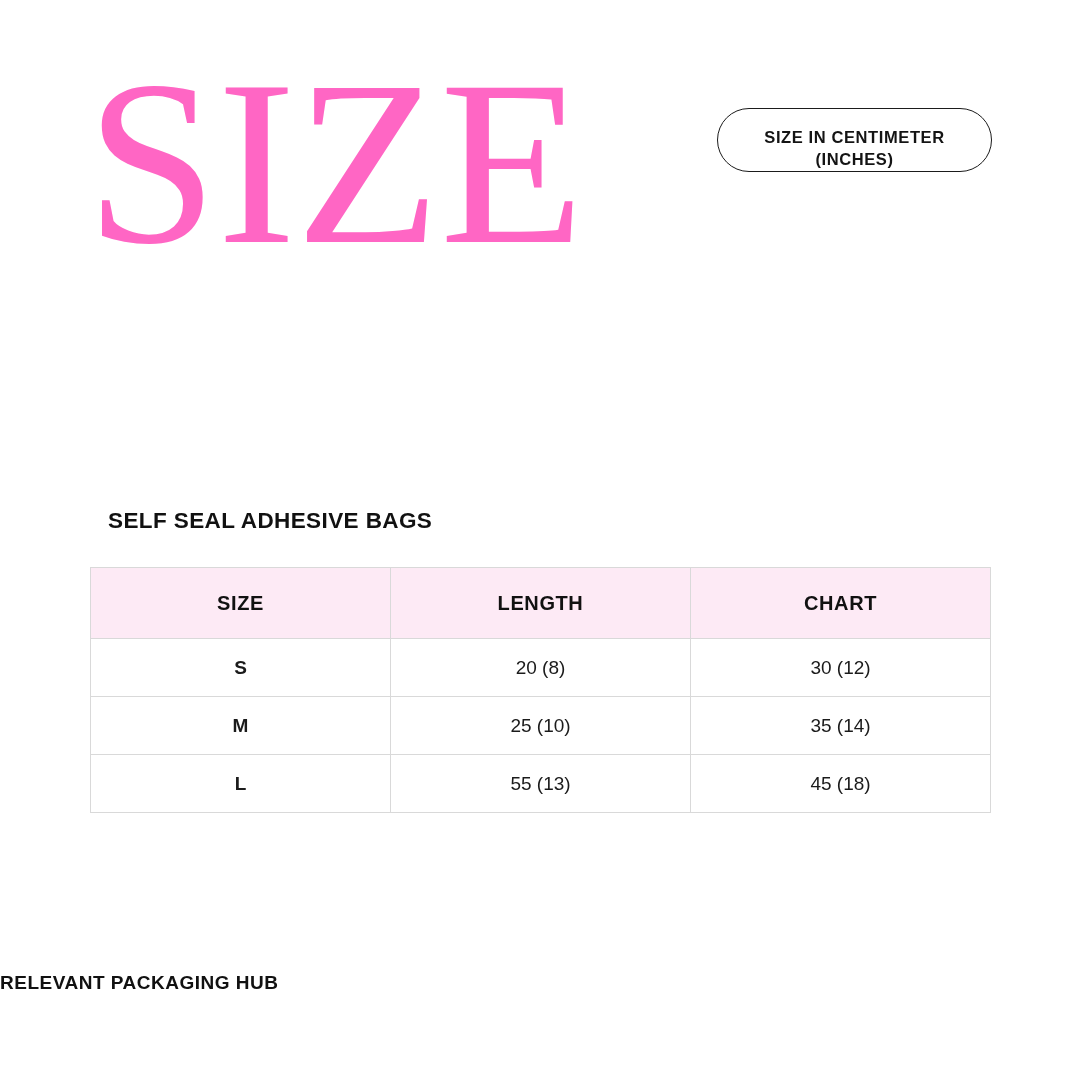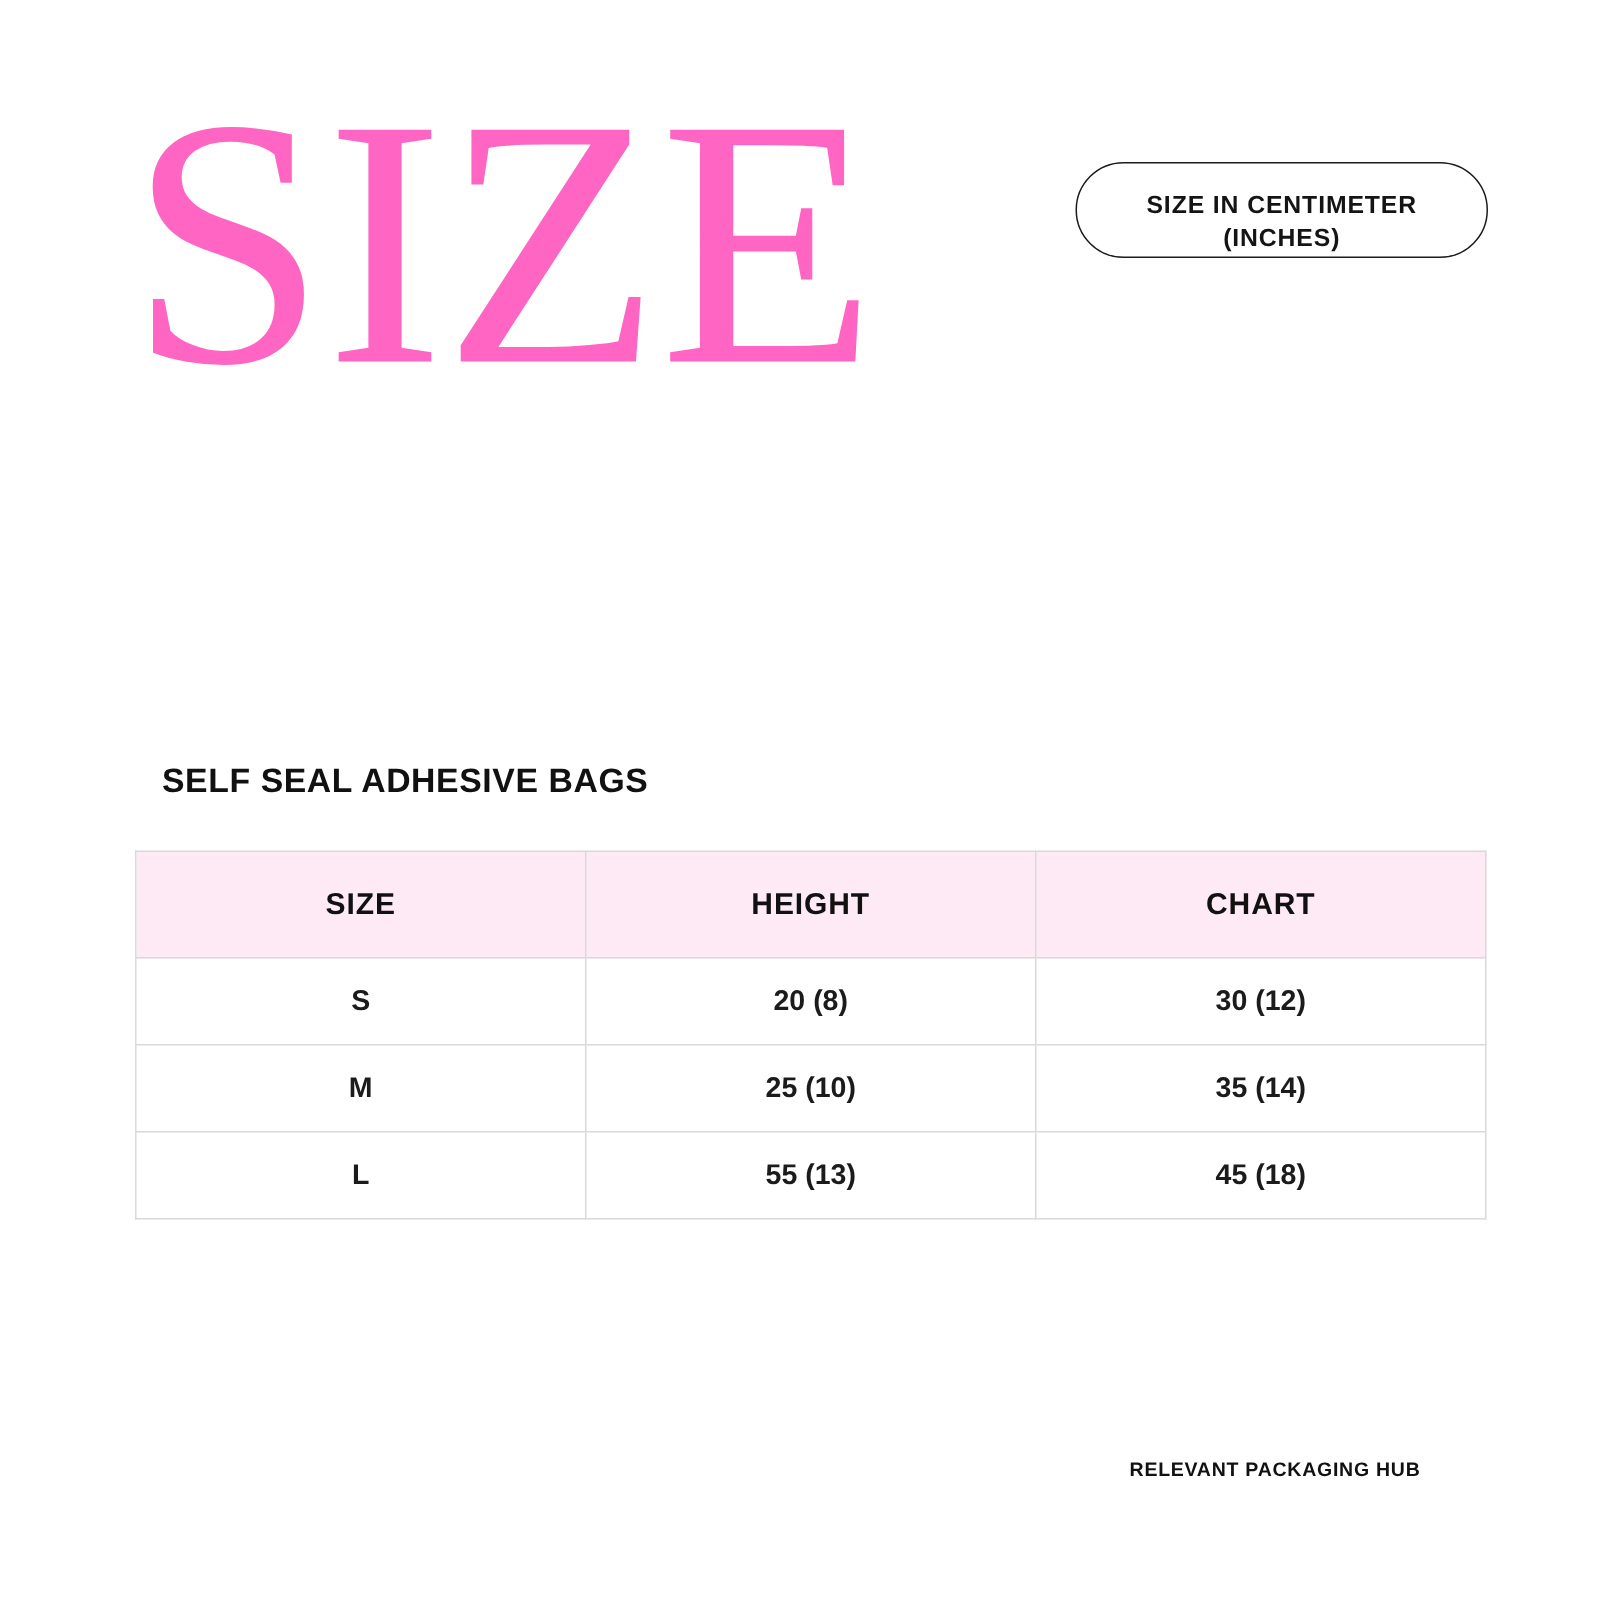--- a/index.html
+++ b/index.html
@@ -102,37 +102,37 @@
     background: #fdeaf5;
     font-size: 20px;
     font-weight: bold;
     letter-spacing: 0.6px;
     color: #111111;
     height: 71px;
   }
   .size-table tbody td {
     font-size: 19px;
     color: #1b1b1b;
-    font-weight: bold;
+    font-weight: normal;
   }
   .size-table tbody td.size-cell {
     font-weight: bold;
   }
   .col-size { width: 300px; }
   .col-length { width: 300px; }
   .col-height { width: 300px; }
 
   
   .footer {
     position: absolute;
     left: 0;
     top: 972px;
     width: 947px;
-    text-align: right;
-    font-size: 13px;
+    text-align: left;
+    font-size: 19px;
     font-weight: bold;
     letter-spacing: 0.5px;
     color: #111111;
   }
 </style>
 </head>
 <body>
 
 <div class="page">
 
@@ -151,21 +151,21 @@
 
   <table class="size-table">
     <colgroup>
       <col class="col-size">
       <col class="col-length">
       <col class="col-height">
     </colgroup>
     <thead>
       <tr>
         <th>SIZE</th>
-        <th>HEIGHT</th>
+        <th>LENGTH</th>
         <th>CHART</th>
       </tr>
     </thead>
     <tbody>
       <tr>
         <td class="size-cell">S</td>
         <td>20 (8)</td>
         <td>30 (12)</td>
       </tr>
       <tr>

